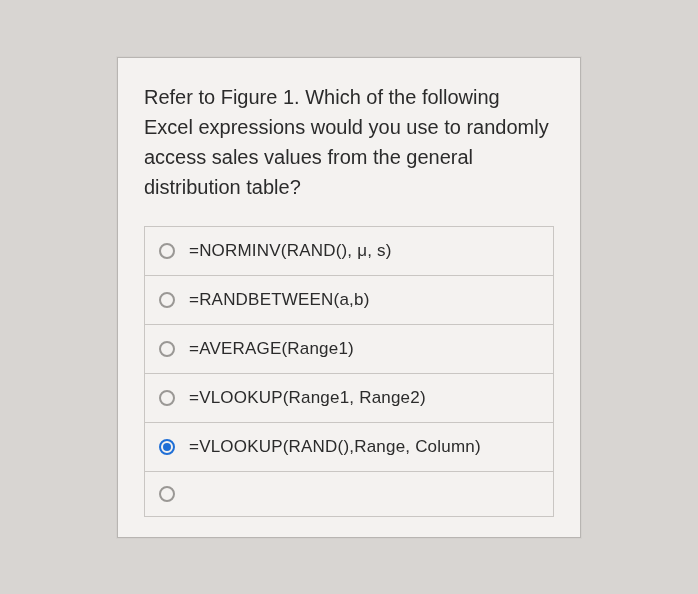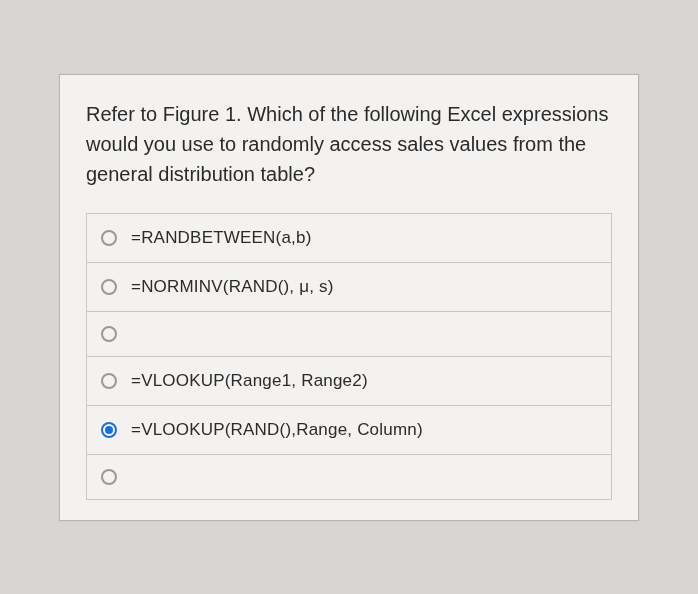--- a/index.html
+++ b/index.html
@@ -9,21 +9,21 @@
     font-family: "Helvetica Neue", Arial, sans-serif;
     width: 698px;
     height: 594px;
     box-sizing: border-box;
     display: flex;
     align-items: center;
     justify-content: center;
   }
   .card {
     background: #f4f2f0;
-    width: 580px;
+    width: 464px;
     border: 1px solid #b8b5b2;
     padding: 24px 26px 20px 26px;
     box-sizing: border-box;
     box-shadow: 0 0 0 1px rgba(0,0,0,0.02);
   }
   .question {
     font-size: 20px;
     color: #2b2b2b;
     line-height: 1.5;
     margin-bottom: 24px;
@@ -71,30 +71,31 @@
 </style>
 </head>
 <body>
 
 <div class="card">
   <div class="question">Refer to Figure 1. Which of the following Excel expressions would you use to randomly access sales values from the general distribution table?</div>
   <div class="options">
 
     <div class="option">
       <span class="radio"></span>
+      <span class="opt-label">=NORMINV(RAND(), μ, s)</span>
+    </div>
+
+    <div class="option">
+      <span class="radio"></span>
       <span class="opt-label">=RANDBETWEEN(a,b)</span>
     </div>
 
     <div class="option">
       <span class="radio"></span>
-      <span class="opt-label">=NORMINV(RAND(), μ, s)</span>
-    </div>
-
-    <div class="option">
-      <span class="radio"></span>
+      <span class="opt-label">=AVERAGE(Range1)</span>
     </div>
 
     <div class="option">
       <span class="radio"></span>
       <span class="opt-label">=VLOOKUP(Range1, Range2)</span>
     </div>
 
     <div class="option">
       <span class="radio selected"></span>
       <span class="opt-label">=VLOOKUP(RAND(),Range, Column)</span>

